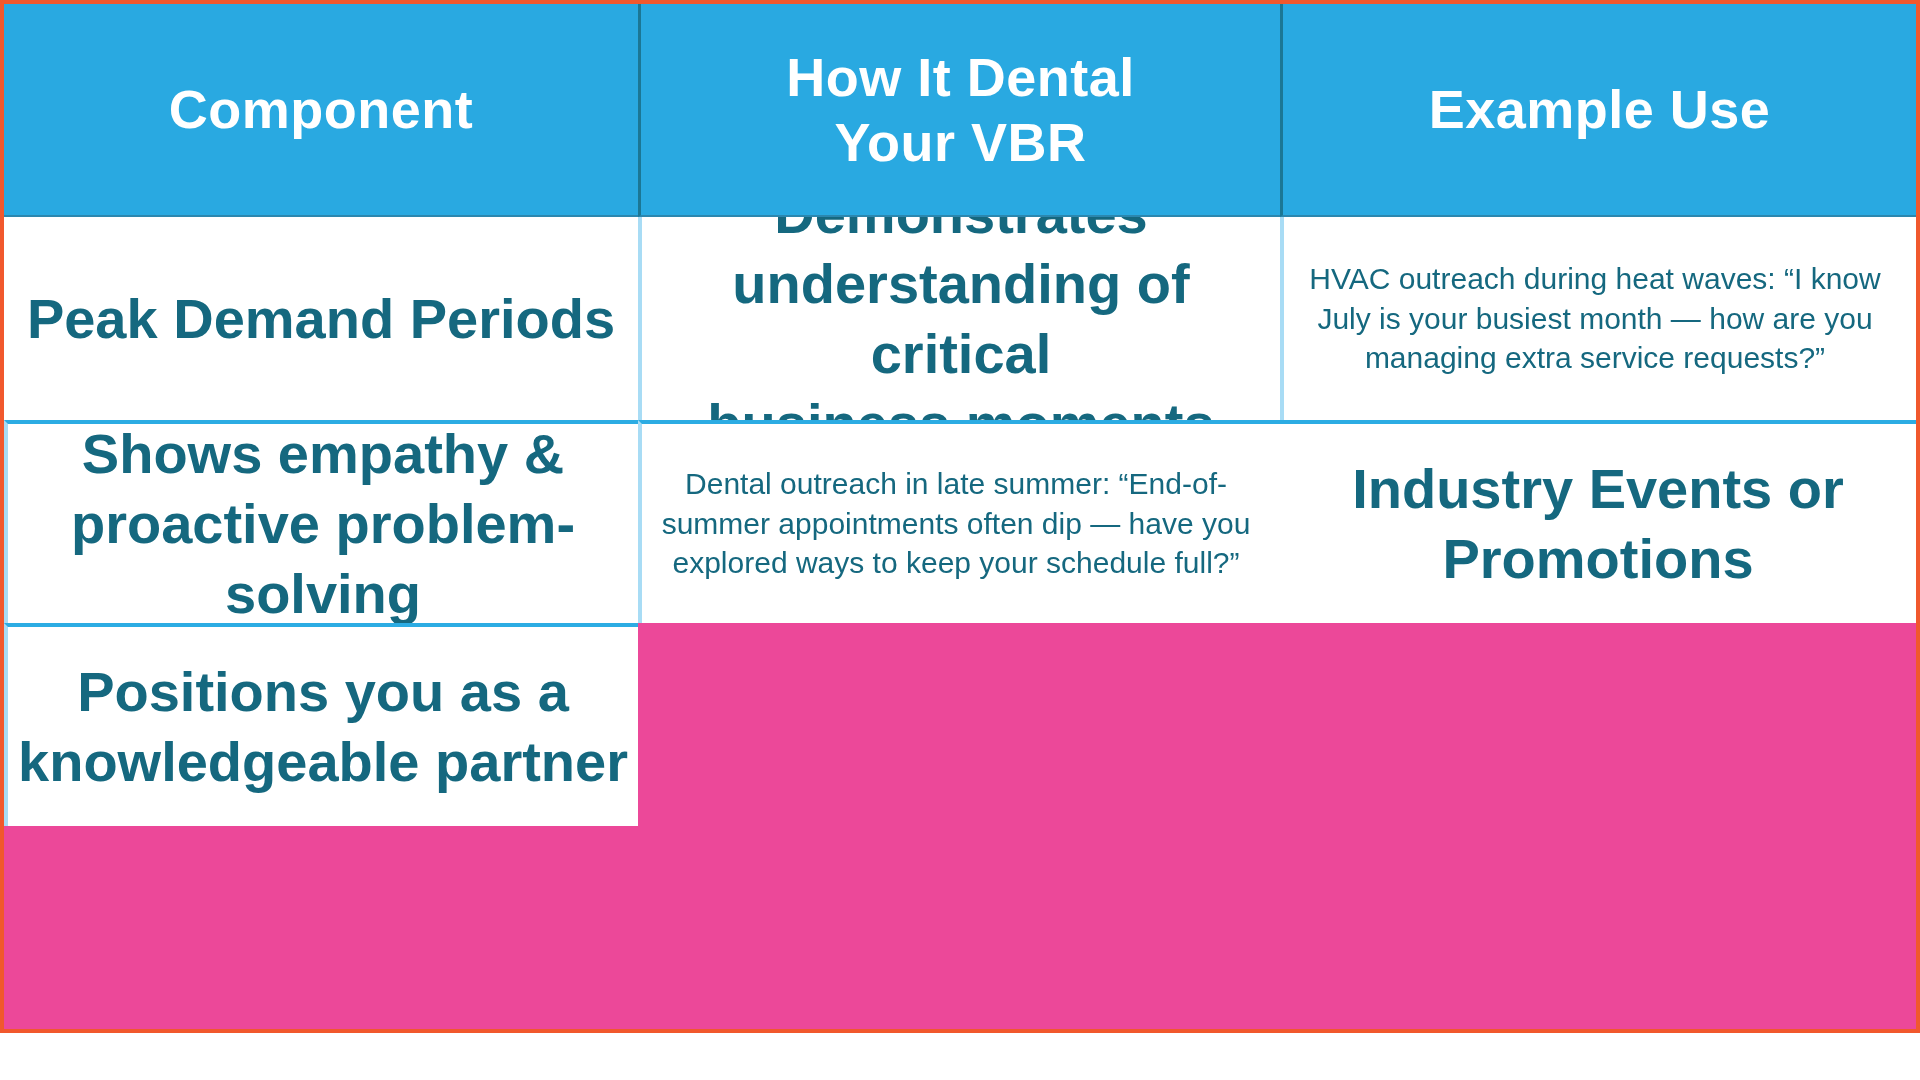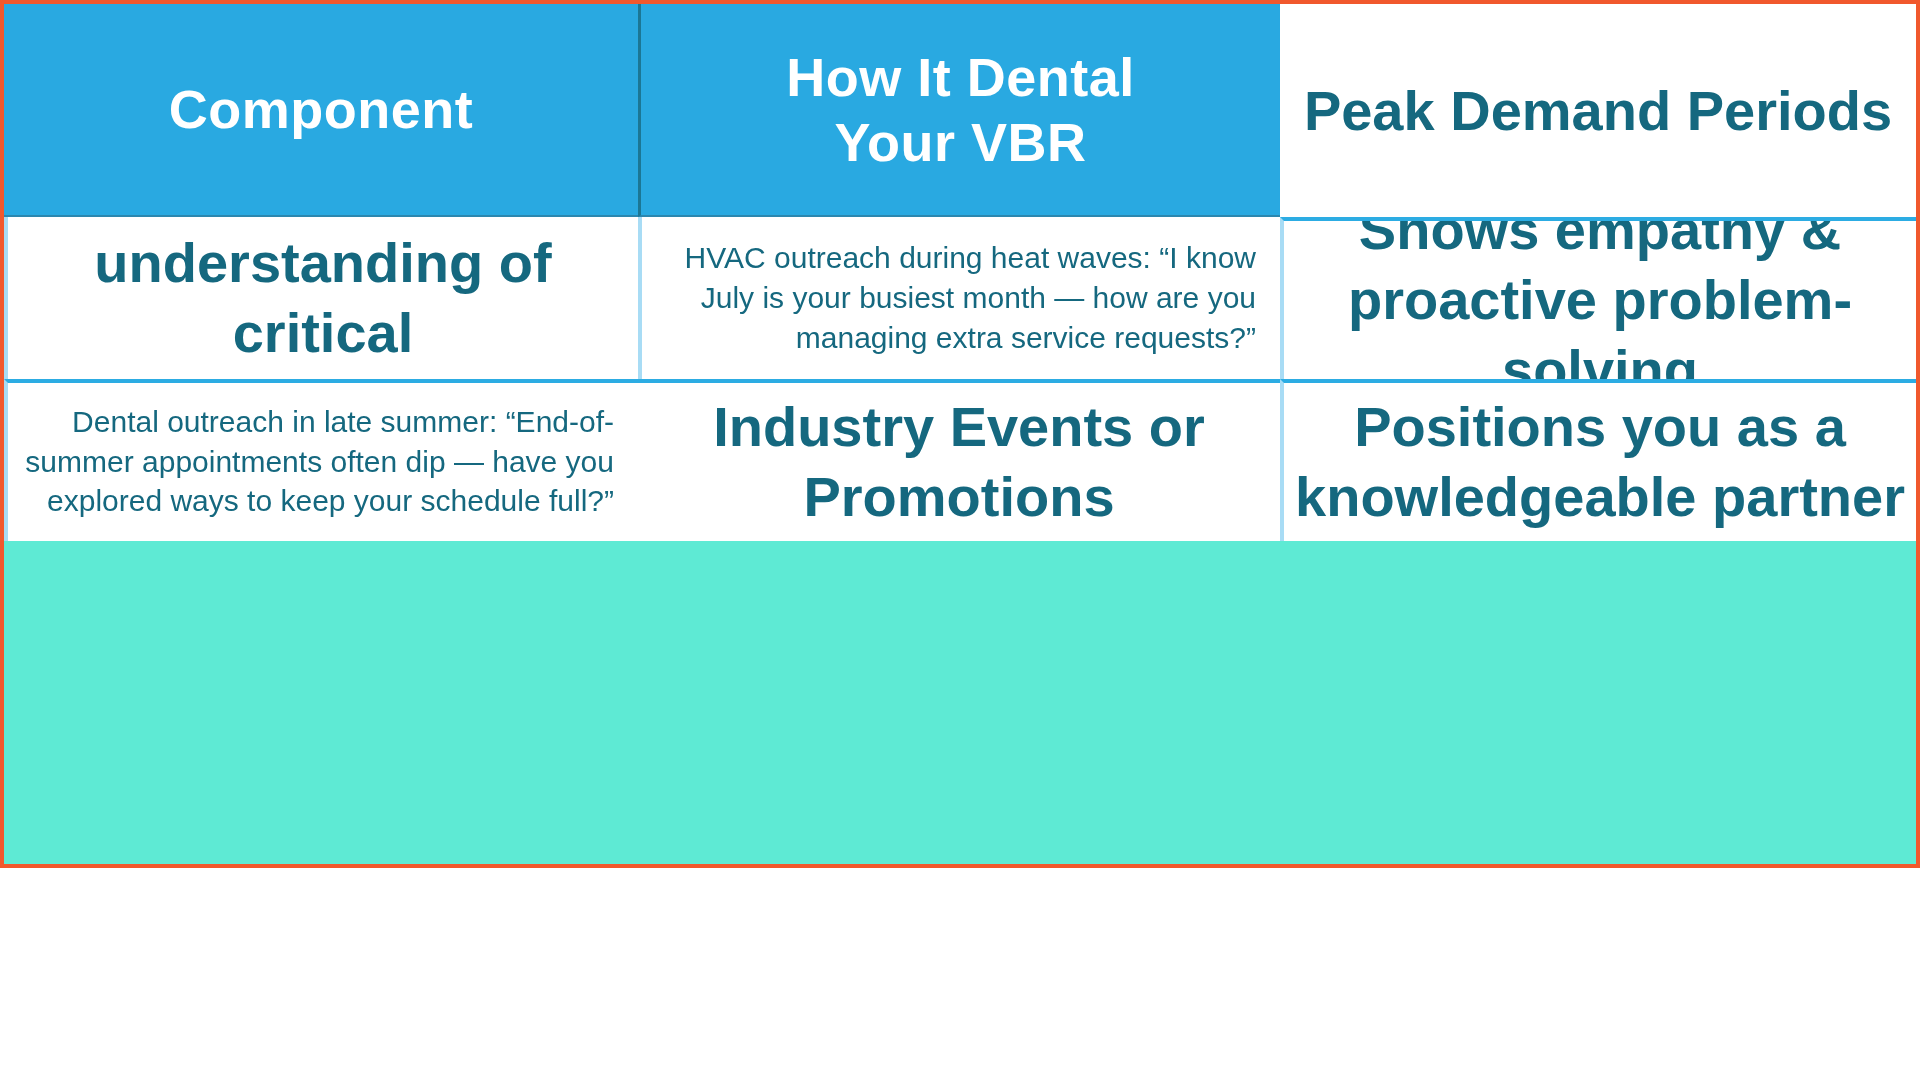--- a/index.html
+++ b/index.html
@@ -3,23 +3,23 @@
 <meta charset="utf-8">
 <style>
   * { margin: 0; padding: 0; box-sizing: border-box; }
   html, body { width: 1920px; height: 1080px; }
   body {
     font-family: "Liberation Sans", "DejaVu Sans", sans-serif;
     background: #ffffff;
   }
   .page {
     width: 1920px;
-    height: 868px;
+    height: 1033px;
     border: 4px solid #F1582D;
-    background: #5eead4;
+    background: #ec4899;
   }
   .table {
     width: 100%;
     height: 100%;
     display: grid;
     grid-template-columns: 634fr 642fr 636fr;
     grid-template-rows: 213px repeat(4, 1fr);
   }
   .cell {
     display: flex;
@@ -48,36 +48,37 @@
     font-weight: 600;
     text-align: center;
     line-height: 1.25;
     white-space: pre-line;
   }
   .td.c2, .td.c3 { border-left: 4px solid #A8DCF5; }
   .td.sep { border-top: 4px solid #2CACE3; }
   .td.c3 {
     font-size: 30px;
     font-weight: 500;
-    text-align: right;
+    text-align: center;
     line-height: 1.32;
     justify-content: flex-start;
     padding: 10px 24px 10px 14px;
     white-space: normal;
   }
 </style>
 </head>
 <body>
 
 <div class="page">
   <div class="table">
 
     <div class="cell th c1">Component</div>
     <div class="cell th c2">How It Dental
 Your VBR</div>
+    <div class="cell th c3">Example Use</div>
 
     <div class="cell td c1">Peak Demand Periods</div>
     <div class="cell td c2">Demonstrates
 understanding of critical
 business moments</div>
     <div class="cell td c3">HVAC outreach during heat waves: “I know July is your busiest month — how are you managing extra service requests?”</div>
 
     <div class="cell td c2 sep">Shows empathy &amp;
 proactive problem-solving</div>
     <div class="cell td c3 sep">Dental outreach in late summer: “End-of-summer appointments often dip — have you explored ways to keep your schedule full?”</div>

